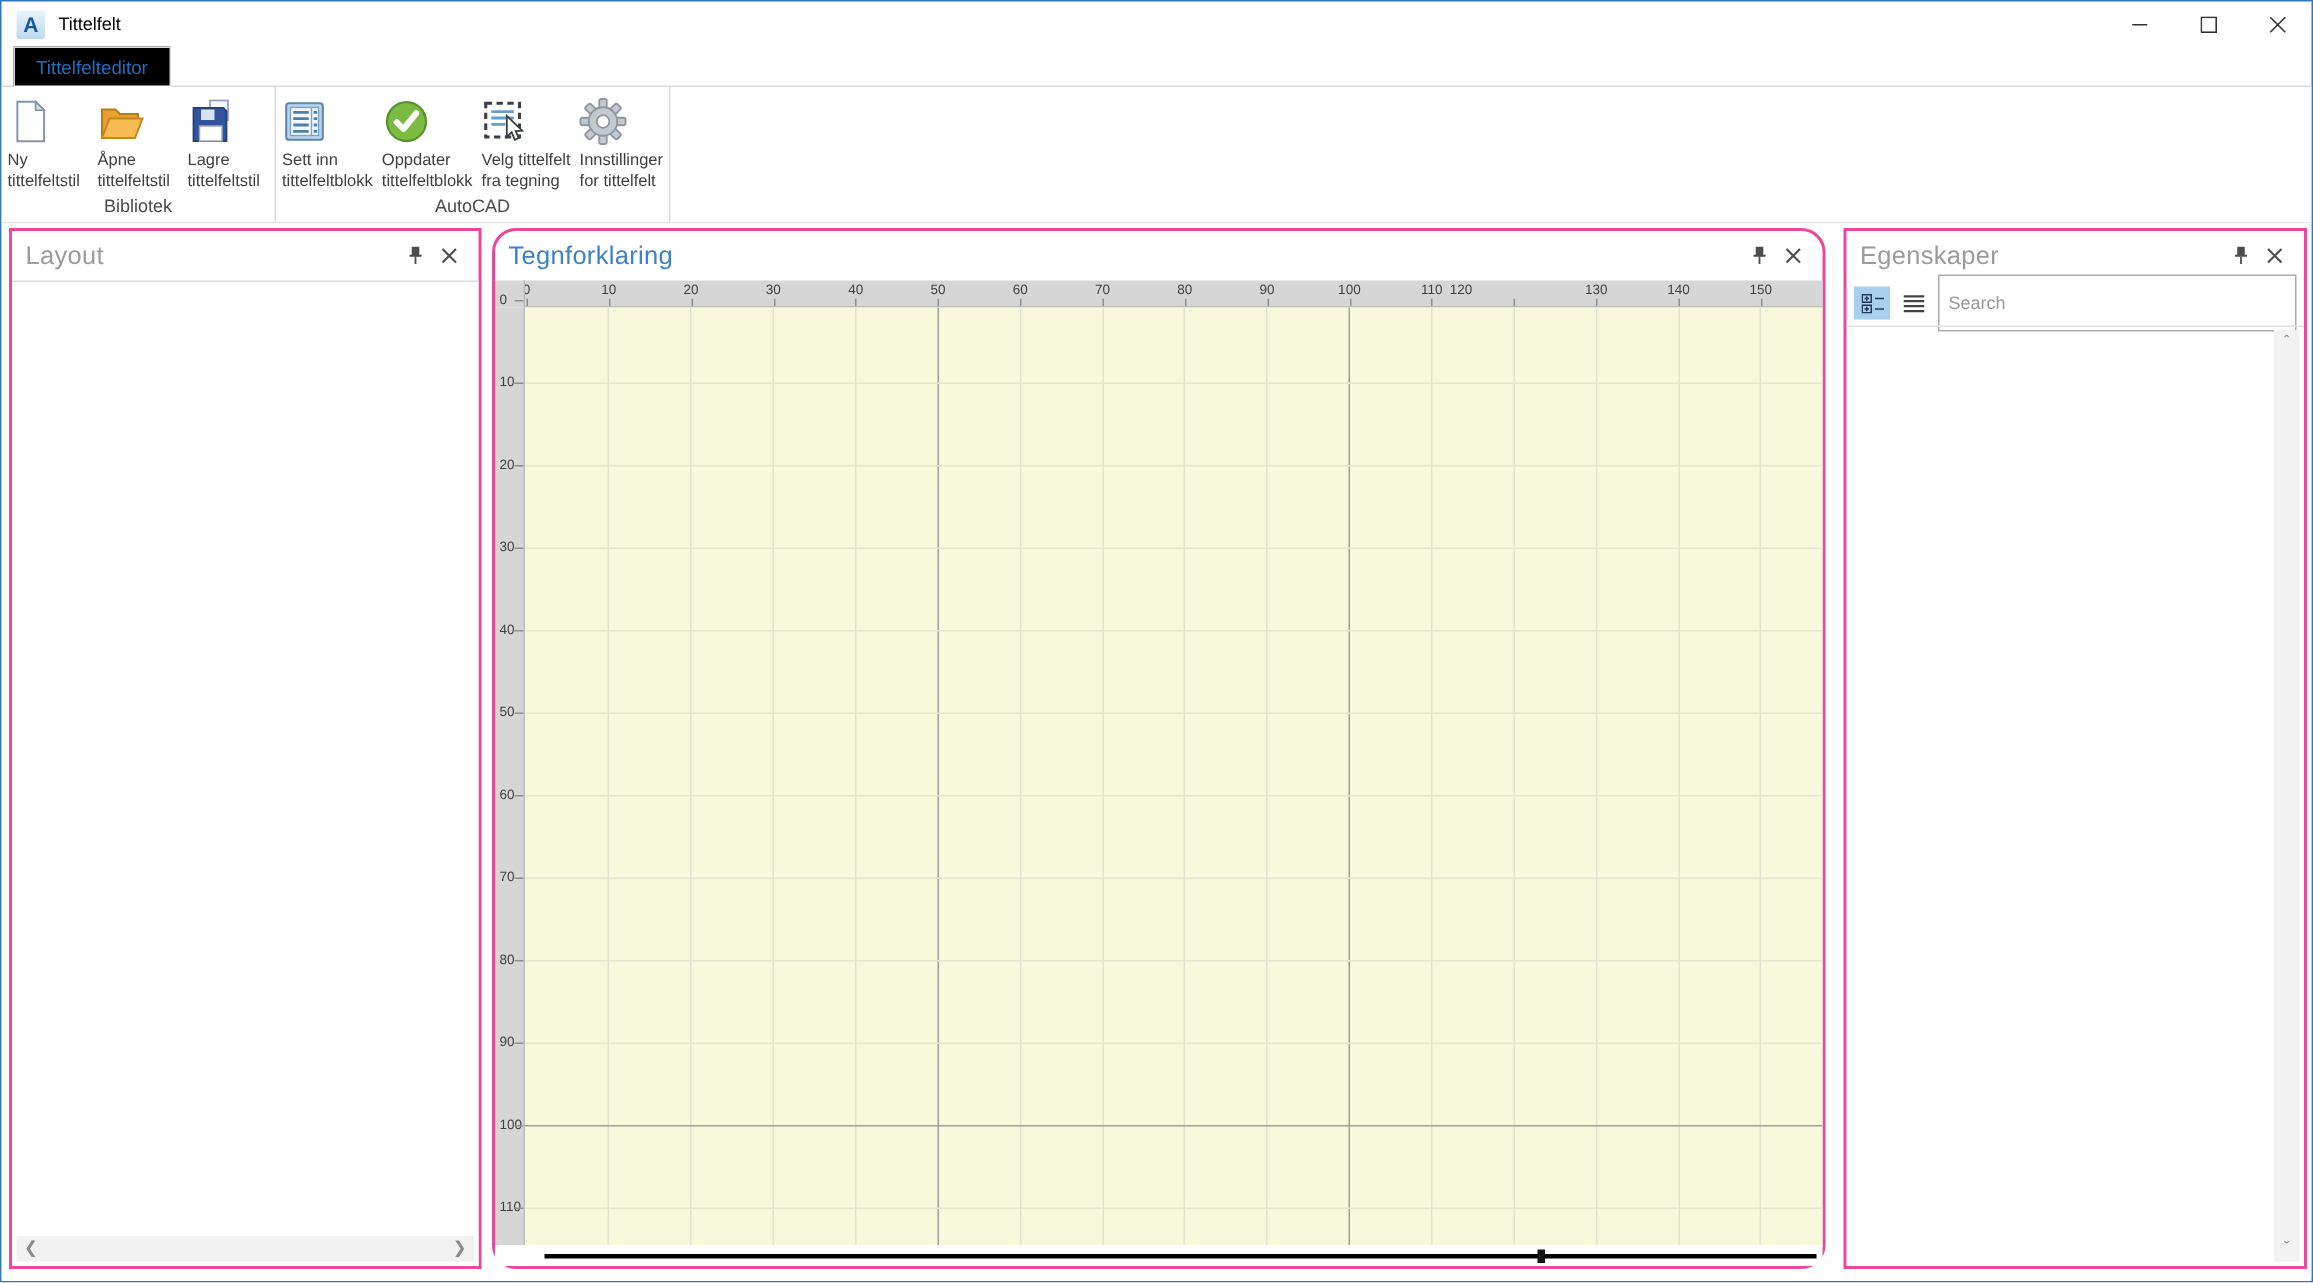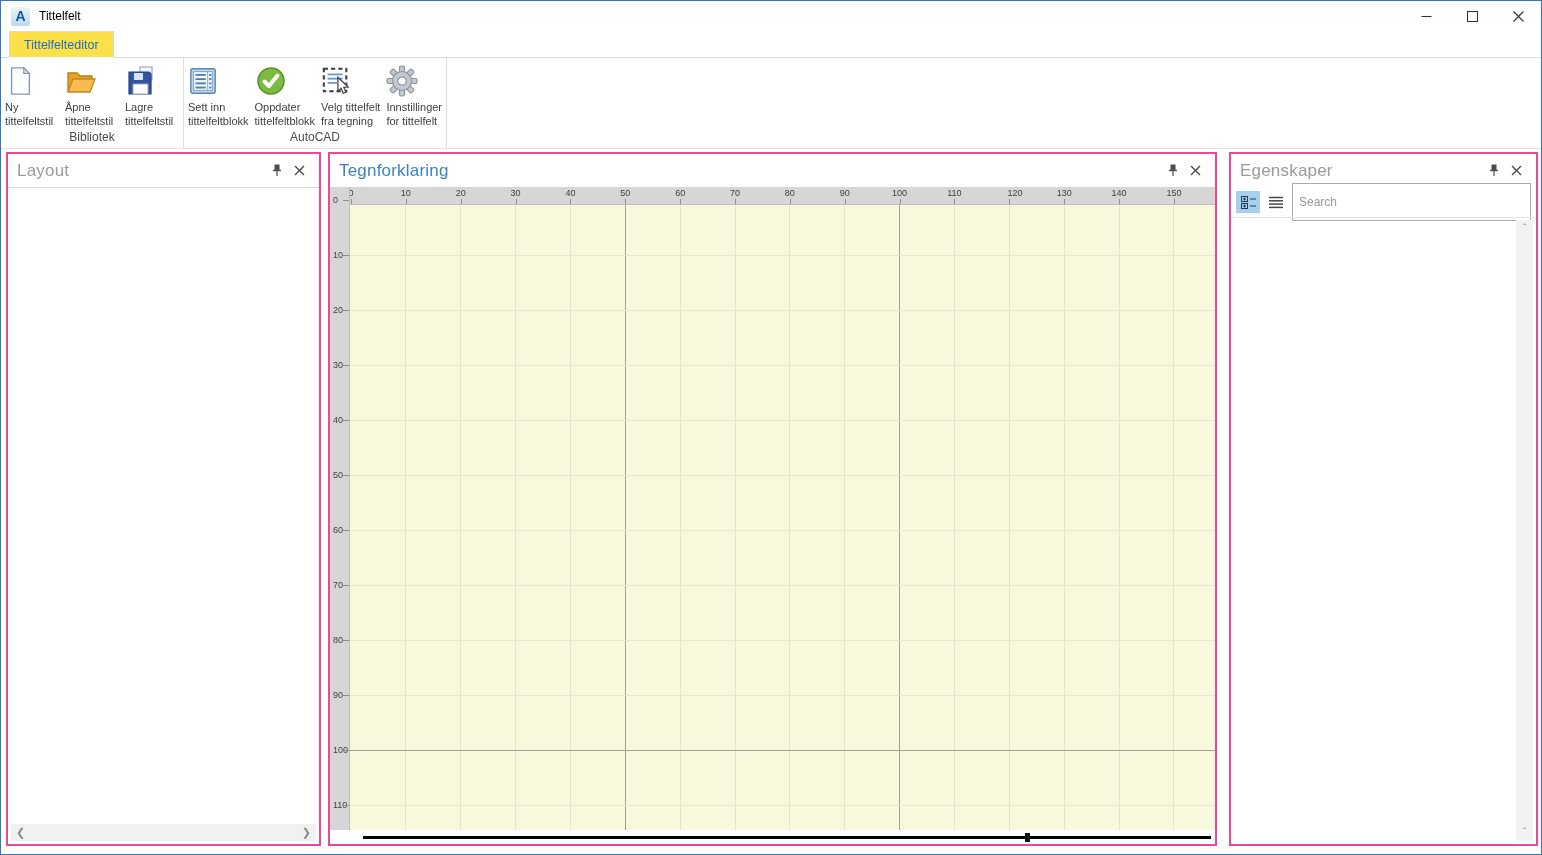--- a/index.html
+++ b/index.html
@@ -17,39 +17,39 @@
     display: flex; align-items: center; justify-content: center;
   }
   .app-title { font-size: 12px; color: #000; }
   .win-controls { position: absolute; right: 0; top: 0; display: flex; height: 30px; }
   .win-btn { width: 46px; height: 30px; display: flex; align-items: center; justify-content: center; }
   .win-btn svg { stroke: #333; fill: none; stroke-width: 1.1; }
   
   .tabstrip { height: 27px; border-bottom: 1px solid #d9d9d9; padding-left: 8px; position: relative; }
   .tab {
     display: inline-flex; align-items: center; height: 27px; margin-bottom: -1px;
-    padding: 0 14px; background: #fde047; font-size: 12.5px; color: #1f6fc0;
+    padding: 0 14px; background: #000000; font-size: 12.5px; color: #1f6fc0;
     border: 1px solid #d9d9d9; border-bottom: 1px solid #fff; position: relative; top: 0;
   }
   
   .ribbon { display: flex; align-items: stretch; height: 91px; border-bottom: 1px solid #e4e4e4; background: #fff; }
   .ribbon-group { display: flex; flex-direction: column; border-right: 1px solid #dcdcdc; padding: 0 1px; }
   .rg-buttons { display: flex; flex: 1; align-items: flex-start; }
   .ribbon-btn {
     display: flex; flex-direction: column; align-items: flex-start; justify-content: flex-start;
     padding: 4px 3px 1px; min-width: 60px; cursor: default;
   }
   .ribbon-btn .ic { height: 38px; display: flex; align-items: center; justify-content: center; }
   .ribbon-btn .lbl { font-size: 11px; color: #3f3f3f; text-align: center; line-height: 1.3; white-space: nowrap; }
   .rg-label { text-align: center; font-size: 12px; color: #4a4a4a; padding: 0 6px 4px; }
   
   .main { position: relative; height: 703px; background: #fff; }
   .panel { position: absolute; top: 3px; bottom: 6px; border: 2px solid #ec4899; background: #fff; }
   #panel-layout { left: 5px;   width: 315px; }
-  #panel-editor { left: 327px; width: 889px; display: flex; flex-direction: column; }
+  #panel-editor { left: 327px; width: 889px; display: flex; flex-direction: column; border-radius: 16px; }
   #panel-props  { left: 1228px; width: 309px; }
   .panel-header { height: 33px; display: flex; align-items: center; padding: 0 9px; flex: none; }
   .panel-title { font-size: 17px; letter-spacing: .2px; }
   .t-gray { color: #9b9b9b; }
   .t-blue { color: #3f82c4; }
   .ph-spacer { flex: 1; }
   .hdr-icon { width: 22px; height: 20px; display: flex; align-items: center; justify-content: center; }
   .hdr-icon svg { stroke: #4d4d4d; fill: #4d4d4d; }
   
   .layout-body { position: absolute; left: 0; right: 0; top: 33px; bottom: 0; border-top: 1px solid #dcdcdc; background: #fff; }
@@ -299,21 +299,21 @@
             <span class="tick-label-h" style="left: 385.02px;">70</span>
             <div class="tick-h" style="left: 385.02px;"></div>
             <span class="tick-label-h" style="left: 439.88px;">80</span>
             <div class="tick-h" style="left: 439.88px;"></div>
             <span class="tick-label-h" style="left: 494.74px;">90</span>
             <div class="tick-h" style="left: 494.74px;"></div>
             <span class="tick-label-h" style="left: 549.6px;">100</span>
             <div class="tick-h" style="left: 549.6px;"></div>
             <span class="tick-label-h" style="left: 604.46px;">110</span>
             <div class="tick-h" style="left: 604.46px;"></div>
-            <span class="tick-label-h" style="left: 665px;">120</span>
+            <span class="tick-label-h" style="left: 624px;">120</span>
             <div class="tick-h" style="left: 659.32px;"></div>
             <span class="tick-label-h" style="left: 714.18px;">130</span>
             <div class="tick-h" style="left: 714.18px;"></div>
             <span class="tick-label-h" style="left: 769.04px;">140</span>
             <div class="tick-h" style="left: 769.04px;"></div>
             <span class="tick-label-h" style="left: 823.9px;">150</span>
             <div class="tick-h" style="left: 823.9px;"></div>
           </div>
       </div>
       <div class="canvas-row">

